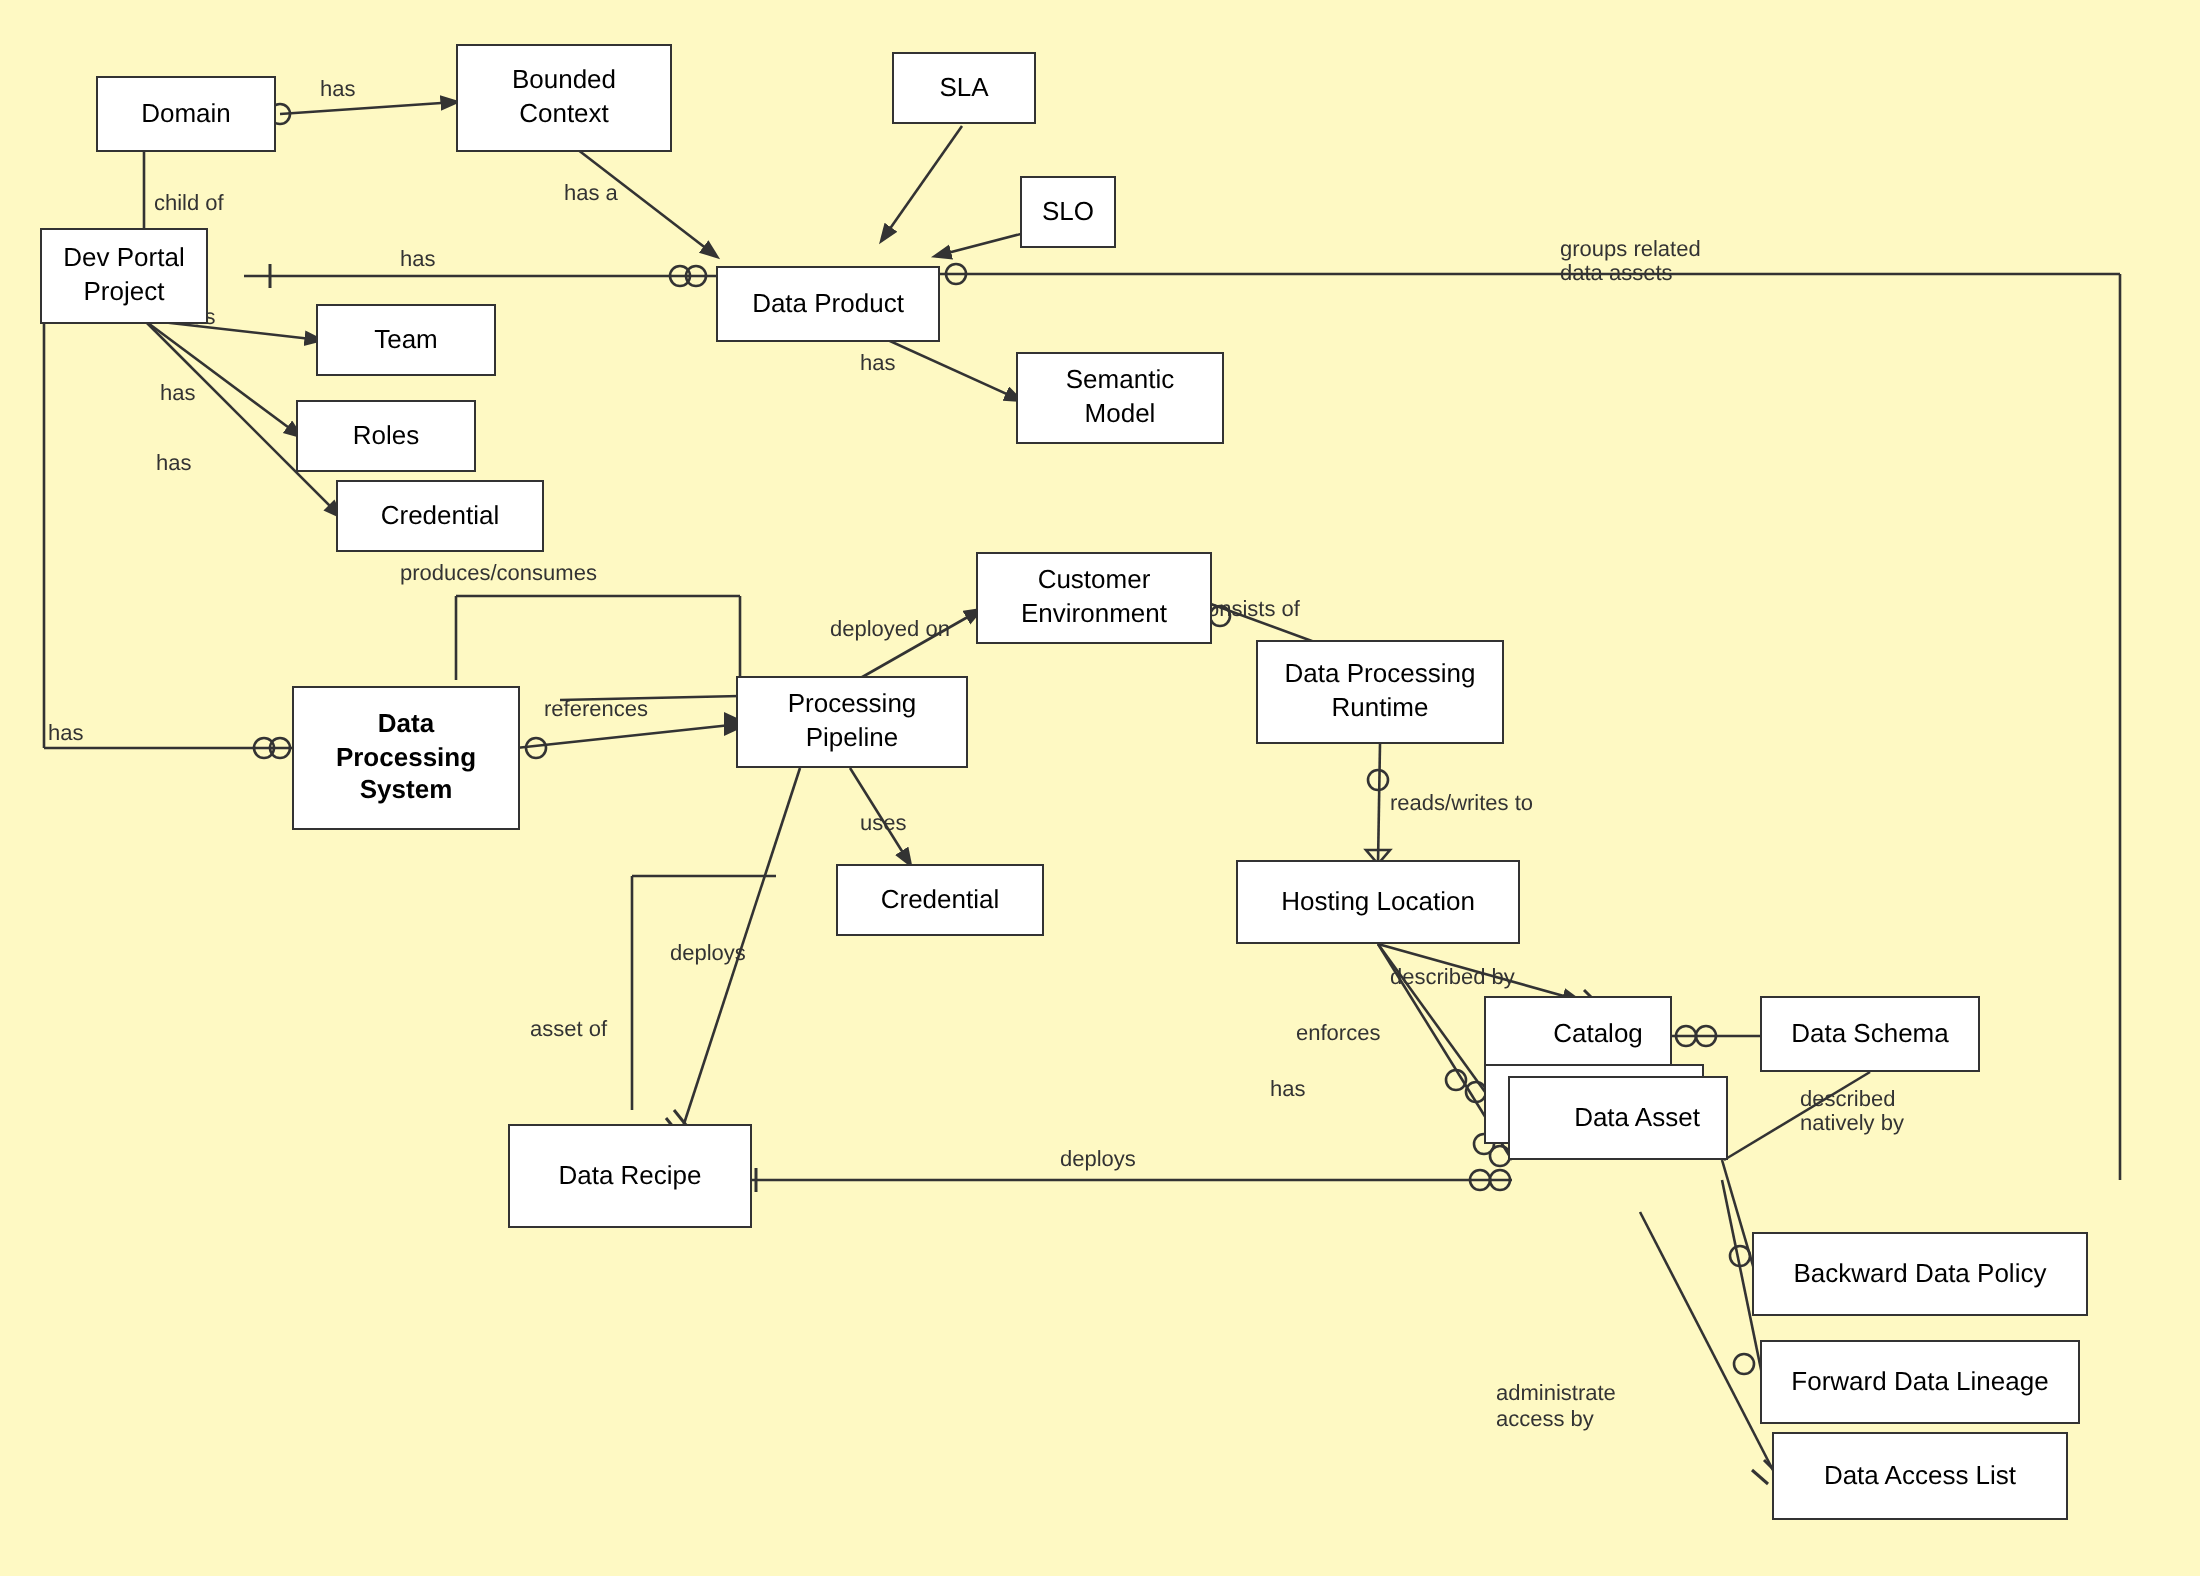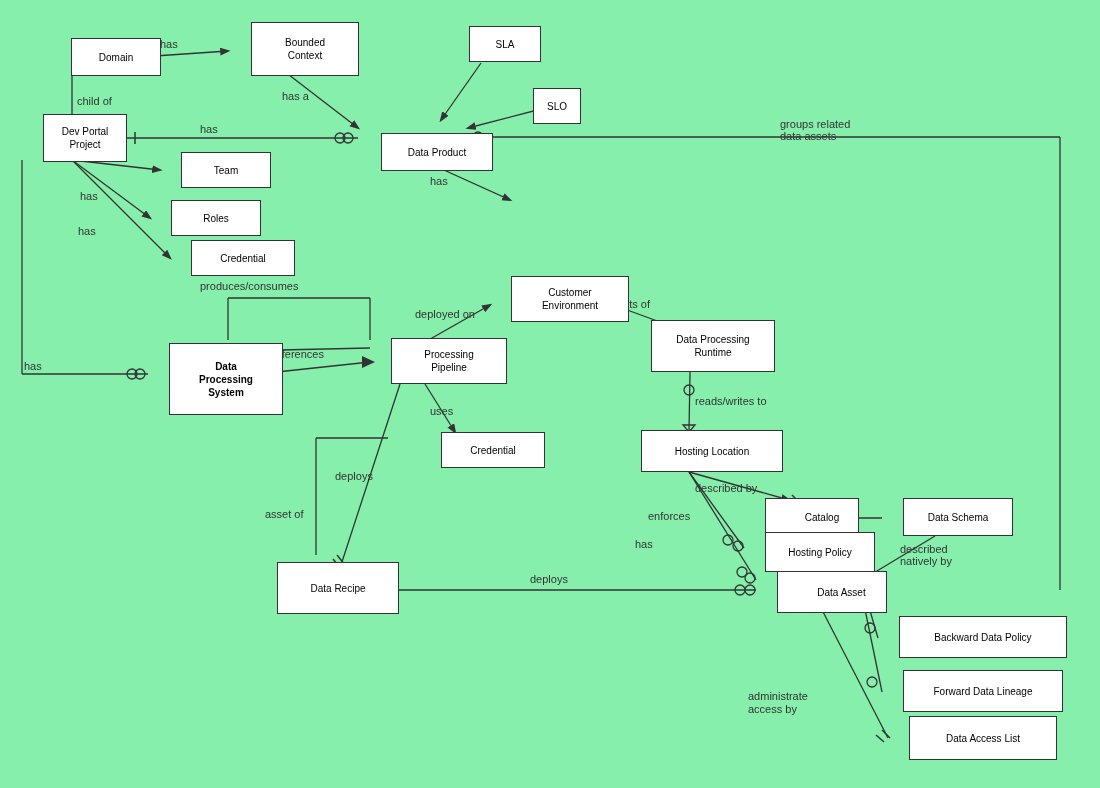--- a/index.html
+++ b/index.html
@@ -8,40 +8,39 @@
       font-family: Arial, sans-serif;
       width: 1100px;
       height: 788px;
       overflow: hidden;
       position: relative;
     }
     #diagram-container {
       width: 1100px;
       height: 788px;
       position: relative;
-      background: #86efac;
+      background: #fef9c3;
     }
     svg {
       position: absolute;
       top: 0; left: 0;
       width: 1100px;
       height: 788px;
     }
     .node-box {
       position: absolute;
       border: 1.5px solid #333;
       background: #fff;
       text-align: center;
       display: flex;
       align-items: center;
       justify-content: center;
-      font-size: 10px;
+      font-size: 13px;
       line-height: 1.3;
       padding: 4px 8px;
-      margin-left: 23px;
     }
   </style>
 </head>
 <body>
 
 <div id="diagram-container">
 <svg id="diagram-svg" xmlns="http://www.w3.org/2000/svg">
   <defs>
     <marker id="arrow" markerWidth="8" markerHeight="8" refX="6" refY="3" orient="auto">
       <path d="M0,0 L0,6 L8,3 z" fill="#333"></path>
@@ -214,20 +213,23 @@
 </div>
 
 <div class="node-box" style="left:148px;top:200px;width:90px;height:36px;">
   <span>Roles</span>
 </div>
 
 <div class="node-box" style="left:168px;top:240px;width:104px;height:36px;">
   <span>Credential</span>
 </div>
 
+<div class="node-box" style="left:508px;top:176px;width:104px;height:46px;">
+  <span>Semantic<br>Model</span>
+</div>
 
 <div class="node-box" style="left:488px;top:276px;width:118px;height:46px;">
   <span>Customer<br>Environment</span>
 </div>
 
 <div class="node-box" style="left:368px;top:338px;width:116px;height:46px;">
   <span>Processing<br>Pipeline</span>
 </div>
 
 <div class="node-box" style="left:146px;top:343px;width:114px;height:72px;font-weight:bold;">
@@ -251,21 +253,21 @@
 </div>
 
 <div class="node-box" style="left:880px;top:498px;width:110px;height:38px;">
   <span>Data Schema</span>
 </div>
 
 <div class="node-box" style="left:742px;top:532px;width:110px;height:40px;">
   <span>Hosting Policy</span>
 </div>
 
-<div class="node-box" style="left:754px;top:571px;width:110px;height:42px;padding-left:27px;">
+<div class="node-box" style="left:754px;top:538px;width:110px;height:42px;padding-left:27px;">
   <span>Data Asset</span>
 </div>
 
 <div class="node-box" style="left:254px;top:562px;width:122px;height:52px;">
   <span>Data Recipe</span>
 </div>
 
 <div class="node-box" style="left:876px;top:616px;width:168px;height:42px;">
   <span>Backward Data Policy</span>
 </div>

